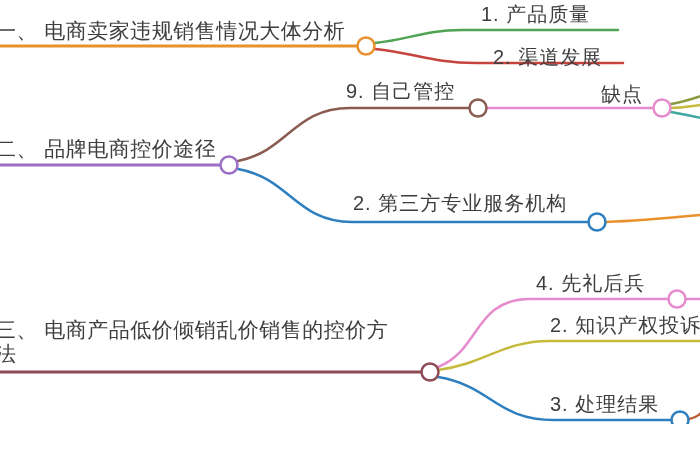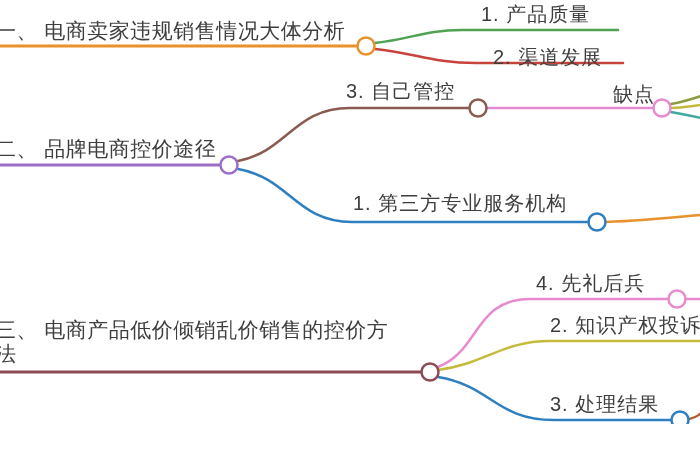--- a/index.html
+++ b/index.html
@@ -69,22 +69,22 @@
 
     <path d="M 689 419 C 694 418 698 416 701 413" fill="none" stroke-width="2.5" stroke-linecap="round" stroke="#b85c31"></path>
     <circle cx="680" cy="420" r="8.5" fill="#ffffff" stroke-width="2.5" stroke="#2e7fc0"></circle>
   </svg>
 
   <div class="lbl" style="left:-5px;top:18px;">一、 电商卖家违规销售情况大体分析</div>
   <div class="lbl child" style="left:481px;top:1px;">1. 产品质量</div>
   <div class="lbl child" style="left:493px;top:34px;margin-top:10px;">2. 渠道发展</div>
 
   <div class="lbl" style="left:-5px;top:136px;">二、 品牌电商控价途径</div>
-  <div class="lbl child" style="left:346px;top:78px;">3. 自己管控</div>
-  <div class="lbl child" style="left:601px;top:81px;margin-left:12px;">缺点</div>
-  <div class="lbl child" style="left:353px;top:190px;">1. 第三方专业服务机构</div>
+  <div class="lbl child" style="left:346px;top:78px;">9. 自己管控</div>
+  <div class="lbl child" style="left:601px;top:81px;">缺点</div>
+  <div class="lbl child" style="left:353px;top:190px;">2. 第三方专业服务机构</div>
 
   <div class="lbl wrap" style="left:-5px;top:318px;">三、 电商产品低价倾销乱价销售的控价方法</div>
   <div class="lbl child" style="left:536px;top:270px;">4. 先礼后兵</div>
   <div class="lbl child" style="left:550px;top:312px;">2. 知识产权投诉</div>
   <div class="lbl child" style="left:550px;top:391px;">3. 处理结果</div>
 
 </div>
 
 </body></html>

